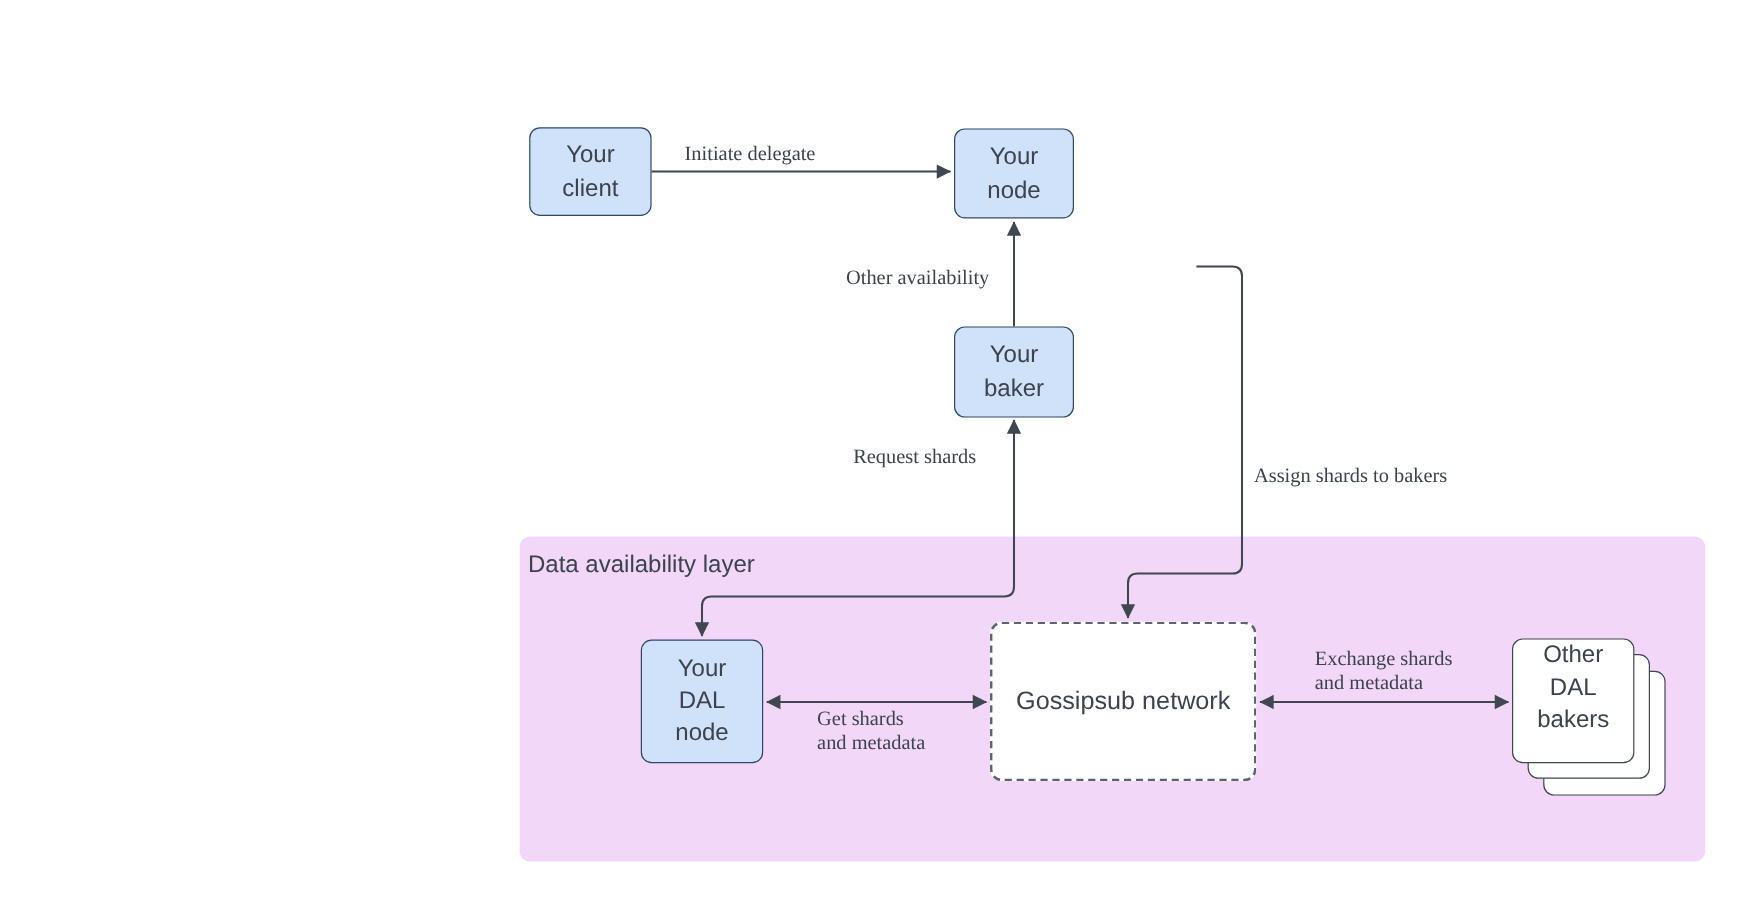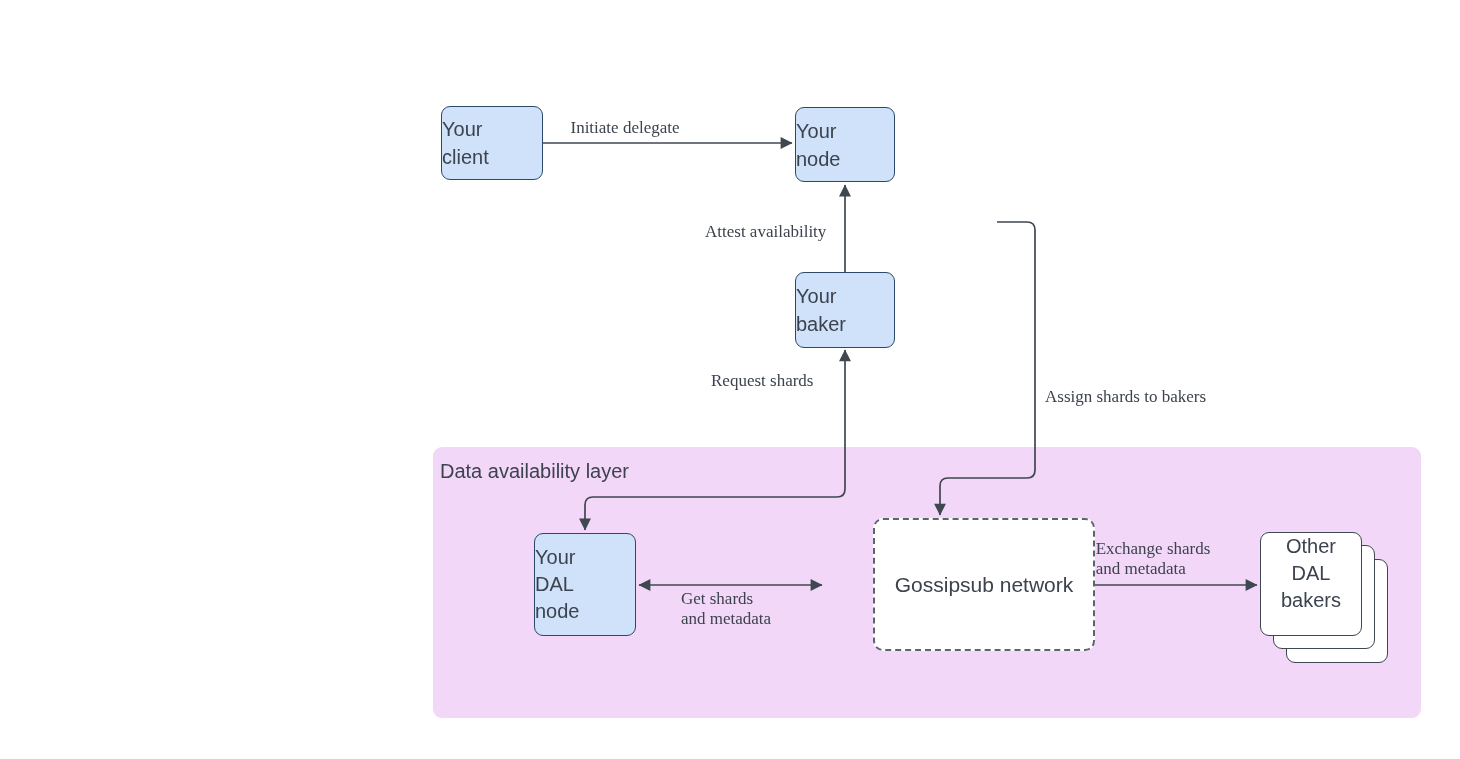--- a/index.html
+++ b/index.html
@@ -23,30 +23,30 @@
   #dal{left:433px;top:447px;width:988px;height:271px;background:var(--dal_fill);}
   .container-title{position:absolute;font-size:20px;color:var(--text);white-space:nowrap;}
   #layer1-title{left:15px;top:12px;}
   #dal-title{left:7px;top:13px;}
 
   svg#edges{position:absolute;left:0;top:0;width:1460px;height:759px;pointer-events:none;}
   svg#edges path.edge{stroke:var(--line);stroke-width:1.7;fill:none;}
   #arrowhead path{fill:var(--line);stroke:none;}
 
   .node{position:absolute;background:var(--node_fill);border:1.8px solid var(--node_border);
-    border-radius:9px;display:flex;flex-direction:column;align-items:flex-start;justify-content:center;
+    border-radius:9px;display:flex;flex-direction:column;align-items:center;justify-content:center;
     font-size:20px;line-height:28px;text-align:center;color:var(--text);}
   #node-client{left:441px;top:106px;width:102px;height:74px;}
   #node-node{left:795px;top:107px;width:100px;height:75px;}
   #node-baker{left:795px;top:272px;width:100px;height:76px;}
   #node-dal{left:534px;top:533px;width:102px;height:103px;line-height:27px;}
 
   #node-gossipsub{position:absolute;left:825px;top:518px;width:222px;height:133px;
     background:var(--card_fill);border:2px dashed var(--dashed_border);border-radius:10px;
-    display:flex;align-items:center;justify-content:center;font-size:21px;color:var(--text);margin-left:48px;}
+    display:flex;align-items:center;justify-content:center;font-size:21px;color:var(--text);}
 
   .stack-card{position:absolute;width:102px;height:104px;background:var(--card_fill);
     border:1.8px solid var(--line);border-radius:9px;}
   #stack-back{left:1286px;top:559px;}
   #stack-mid{left:1273px;top:545px;}
   #stack-front{left:1260px;top:532px;display:flex;flex-direction:column;align-items:center;
     justify-content:flex-start;font-size:20px;line-height:27px;text-align:center;color:var(--text);}
 
   .edge-label{position:absolute;font-size:17px;line-height:20px;color:var(--text);white-space:nowrap;font-family:Liberation Serif, serif;}
   .edge-label.centered{transform:translateX(-50%);}
@@ -108,21 +108,21 @@
 
   <div id="stack-back" class="stack-card"></div>
   <div id="stack-mid" class="stack-card"></div>
   <div id="stack-front" class="stack-card">
     <span>Other</span>
     <span>DAL</span>
     <span>bakers</span>
   </div>
 
   <div id="label-initiate" class="edge-label">Initiate delegate</div>
-  <div id="label-attest" class="edge-label">Attest availability</div>
+  <div id="label-attest" class="edge-label">Other availability</div>
   <div id="label-request" class="edge-label">Request shards</div>
   <div id="label-assign" class="edge-label">Assign shards to bakers</div>
   <div id="label-get" class="edge-label centered">
     <span>Get shards</span>
     <span>and metadata</span>
   </div>
   <div id="label-exchange" class="edge-label centered">
     <span>Exchange shards</span>
     <span>and metadata</span>
   </div>

